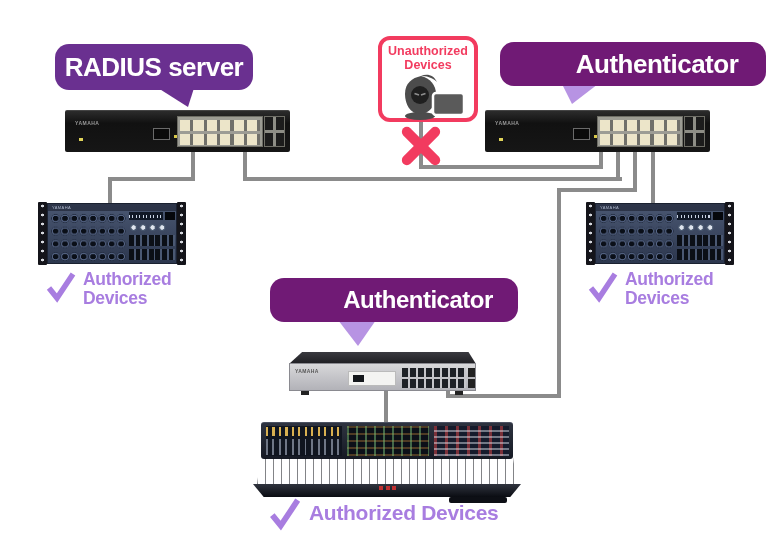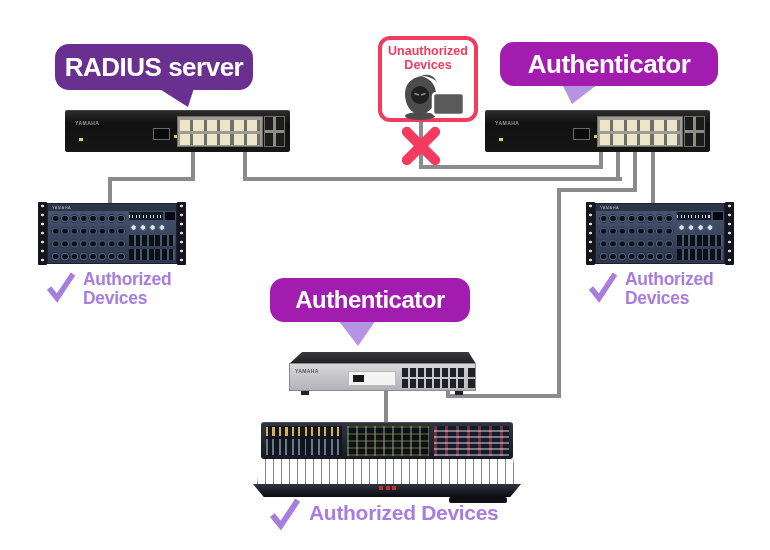--- a/index.html
+++ b/index.html
@@ -4,21 +4,21 @@
 <style>
   html,body{margin:0;padding:0;background:#fff;}
   #stage{position:relative;width:770px;height:550px;background:#ffffff;overflow:hidden;
          font-family:"Liberation Sans",sans-serif;}
   
   .wire{position:absolute;background:#8b8b8b;z-index:1;}
   
   .bubble{position:absolute;display:flex;align-items:center;justify-content:center;
           border-radius:14px;color:#fff;font-weight:700;letter-spacing:-0.5px;z-index:6;}
   .bubble.dark{background:#6a3090;}
-  .bubble.light{background:#a21caf;}
+  .bubble.light{background:#701a75;padding-left:48px;}
   .tail{position:absolute;z-index:5;}
   
   .ua-box{position:absolute;left:378px;top:36px;width:100px;height:86px;box-sizing:border-box;
           background:#fff;border:4px solid #f23b5f;border-radius:12px;z-index:6;text-align:center;}
   .ua-box .ua-text{margin-top:5px;font-size:12.5px;line-height:13.5px;font-weight:700;color:#f23b5f;}
   .ua-icon{position:absolute;left:13px;top:33px;}
   
   .xbar{position:absolute;width:50px;height:10px;background:#f23b5f;border-radius:5px;z-index:5;}
   
   .switch{position:absolute;width:225px;height:41px;background:linear-gradient(#2c2c2c,#111 30%,#161616);

